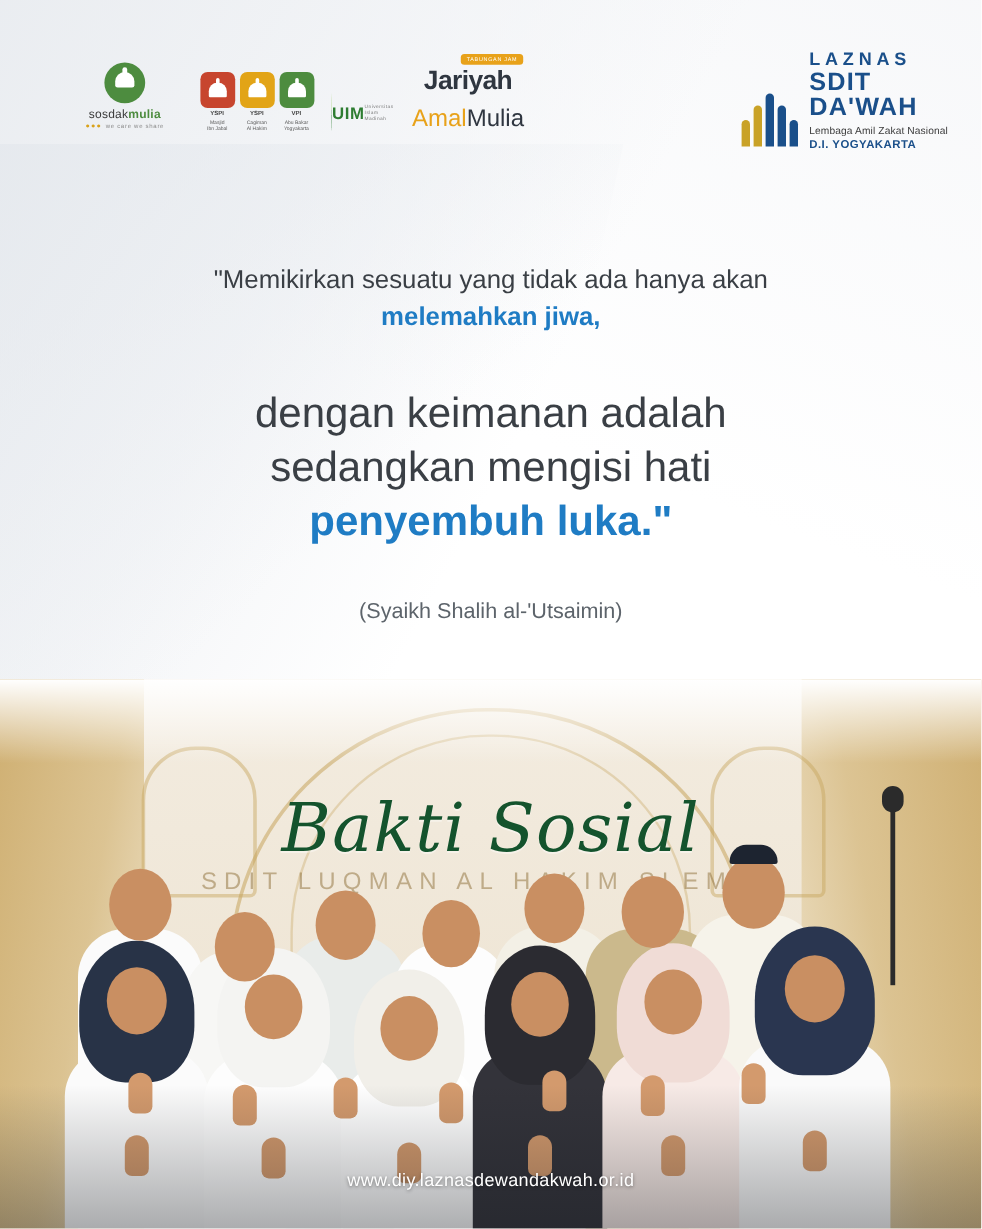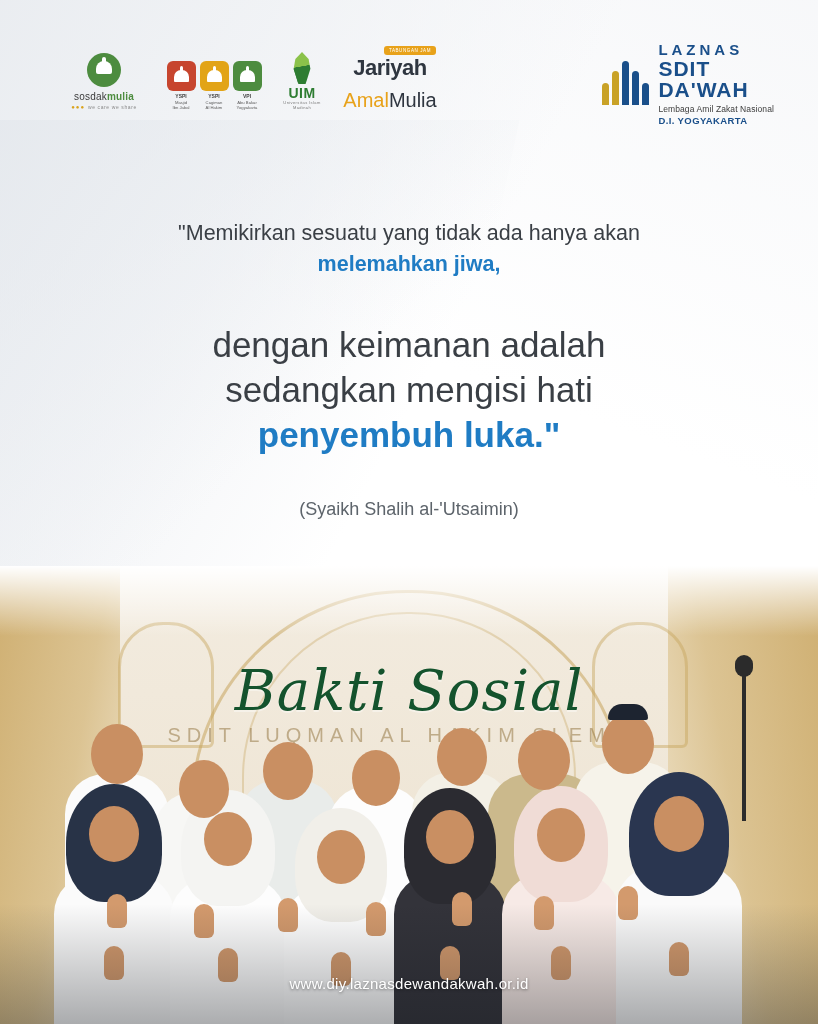--- a/index.html
+++ b/index.html
@@ -155,24 +155,23 @@
     text-align: center;
     color: #5b5b5b;
     margin-top: 2px;
     white-space: nowrap;
   }
   .mbox .cap b { display: block; font-size: 5px; color: #444; }
 
   
   .uim {
     display: flex;
-    flex-direction: column;
+    flex-direction: row;
     align-items: center;
     width: 52px;
-    text-align: center;
   }
   .uim-flame {
     width: 30px;
     height: 32px;
     background:
       radial-gradient(circle at 30% 75%, #2e7d32 0 22%, rgba(0,0,0,0) 23%),
       linear-gradient(170deg, #8bc24a 0 45%, #2e7d32 46% 100%);
     clip-path: polygon(50% 0%, 72% 22%, 78% 52%, 62% 100%, 38% 100%, 22% 52%, 28% 22%);
   }
   .uim-word {
@@ -221,24 +220,24 @@
     font-weight: 400;
     line-height: 1;
     margin-top: 11px;
   }
   .jariyah-sub .amal { color: #e8a21a; }
   .jariyah-sub .mulia { color: #2f3640; }
 
   
   .laznas {
     position: absolute;
-    right: 44px;
+    right: 28px;
     top: 40px;
     display: flex;
-    align-items: center;
+    align-items: flex-end;
     gap: 10px;
   }
   .laznas-mark {
     width: 48px;
     height: 52px;
     position: relative;
   }
   .laznas-mark i {
     position: absolute;
     bottom: 4px;

